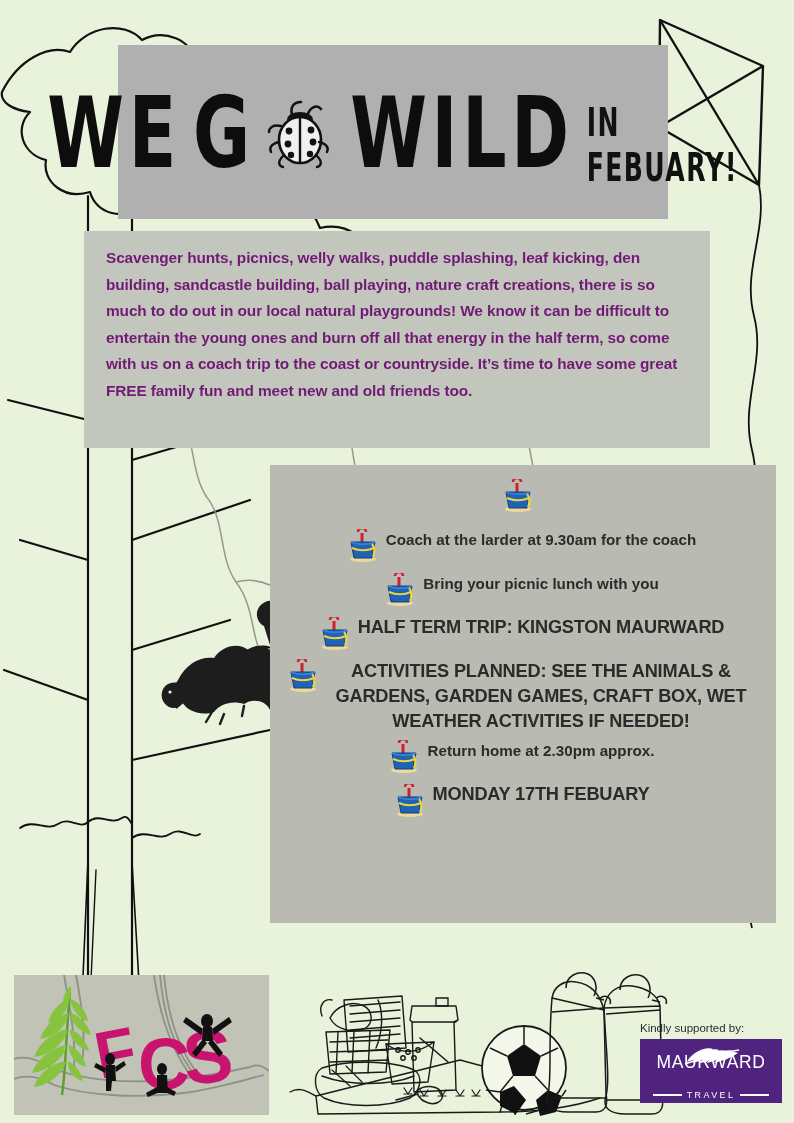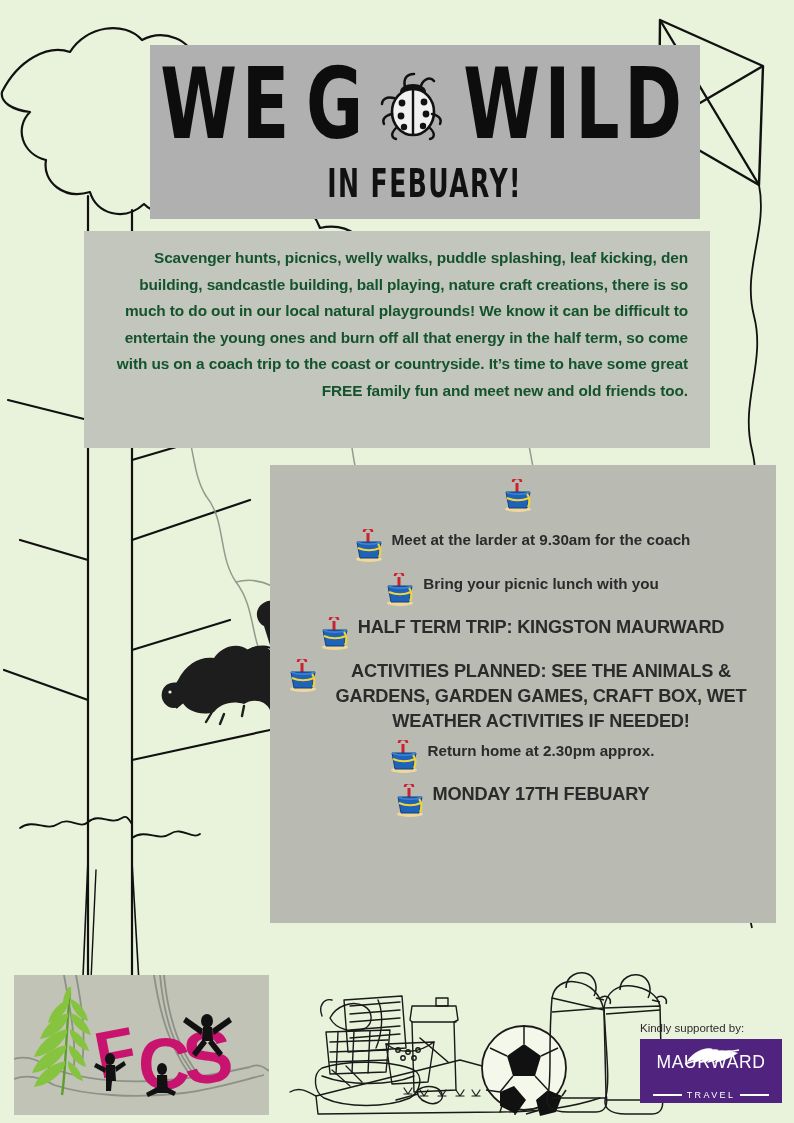--- a/index.html
+++ b/index.html
@@ -12,22 +12,22 @@
   }
   .poster { position: relative; width: 794px; height: 1123px; overflow: hidden; }
 
   .bg-art { position: absolute; inset: 0; pointer-events: none; }
 
   
   .title-band {
     position: absolute; left: 118px; top: 45px;
     width: 550px; height: 174px;
     background: #b0b0b0;
-    display: flex; flex-direction: column;
-    align-items: center; justify-content: center; margin-left: 32px;
+    display: flex; flex-direction: row;
+    align-items: center; justify-content: center;
   }
   .title-row {
     display: flex; align-items: center; justify-content: center;
     gap: 6px; margin-top: 2px;
   }
   .title-word {
     font-family: "DejaVu Sans", sans-serif;
     font-weight: 700;
     font-size: 74px;
     letter-spacing: 5px;
@@ -53,22 +53,22 @@
     position: absolute; left: 84px; top: 231px;
     width: 626px; height: 217px;
     background: #c3c6bc;
     padding: 14px 22px 10px 22px;
   }
   .para-text {
     font-family: "Liberation Sans", sans-serif;
     font-weight: 700;
     font-size: 15.4px;
     line-height: 26.5px;
-    color: #14532d;
-    text-align: right;
+    color: #701a75;
+    text-align: left;
     letter-spacing: -0.1px;
   }
 
   
   .details-panel {
     position: absolute; left: 270px; top: 465px;
     width: 506px; height: 458px;
     background: #b9bbb2;
     padding: 14px 10px 6px 6px;
   }
@@ -360,21 +360,21 @@
           <ellipse cx="17" cy="30" rx="13" ry="3" fill="#f0d79a"></ellipse>
           <path d="M 16 4 L 16 16" stroke="#cf2030" stroke-width="3"></path>
           <path d="M 12 3 a 4 4 0 0 1 8 0" fill="none" stroke="#cf2030" stroke-width="2.6"></path>
           <path d="M 11 14 L 21 14 L 19 22 L 13 22 Z" fill="#cf2030"></path>
           <path d="M 5 13 L 29 13 L 26 29 L 8 29 Z" fill="#1f63b8" stroke="#11407d" stroke-width="1"></path>
           <path d="M 6 19 C 13 22 21 22 28 19" fill="none" stroke="#f2d43a" stroke-width="2"></path>
           <path d="M 5 13 C 12 16 22 16 29 13" fill="none" stroke="#3d85d8" stroke-width="1.4"></path>
           <path d="M 26 15 C 29 18 29 24 27 28" fill="none" stroke="#f2d43a" stroke-width="2.2"></path>
         </svg>
       </span>
-      <span class="detail-text sz-normal">Meet at the larder at 9.30am for the coach</span>
+      <span class="detail-text sz-normal">Coach at the larder at 9.30am for the coach</span>
     </div>
 
 
     <div class="detail-item">
       <span class="bucket-wrap">
         <svg width="34" height="34" viewBox="0 0 34 34">
           <ellipse cx="17" cy="30" rx="13" ry="3" fill="#f0d79a"></ellipse>
           <path d="M 16 4 L 16 16" stroke="#cf2030" stroke-width="3"></path>
           <path d="M 12 3 a 4 4 0 0 1 8 0" fill="none" stroke="#cf2030" stroke-width="2.6"></path>
           <path d="M 11 14 L 21 14 L 19 22 L 13 22 Z" fill="#cf2030"></path>

